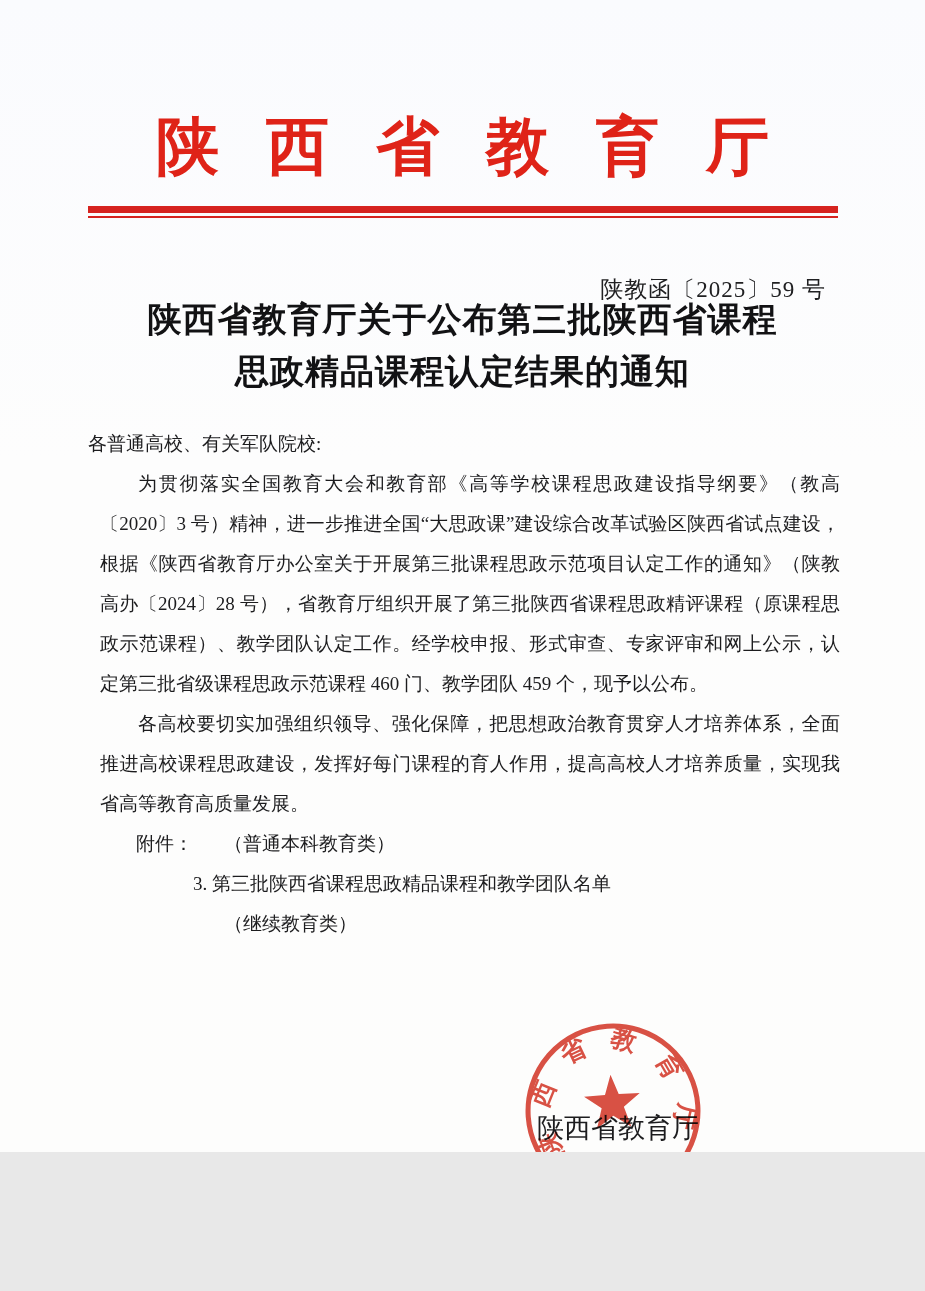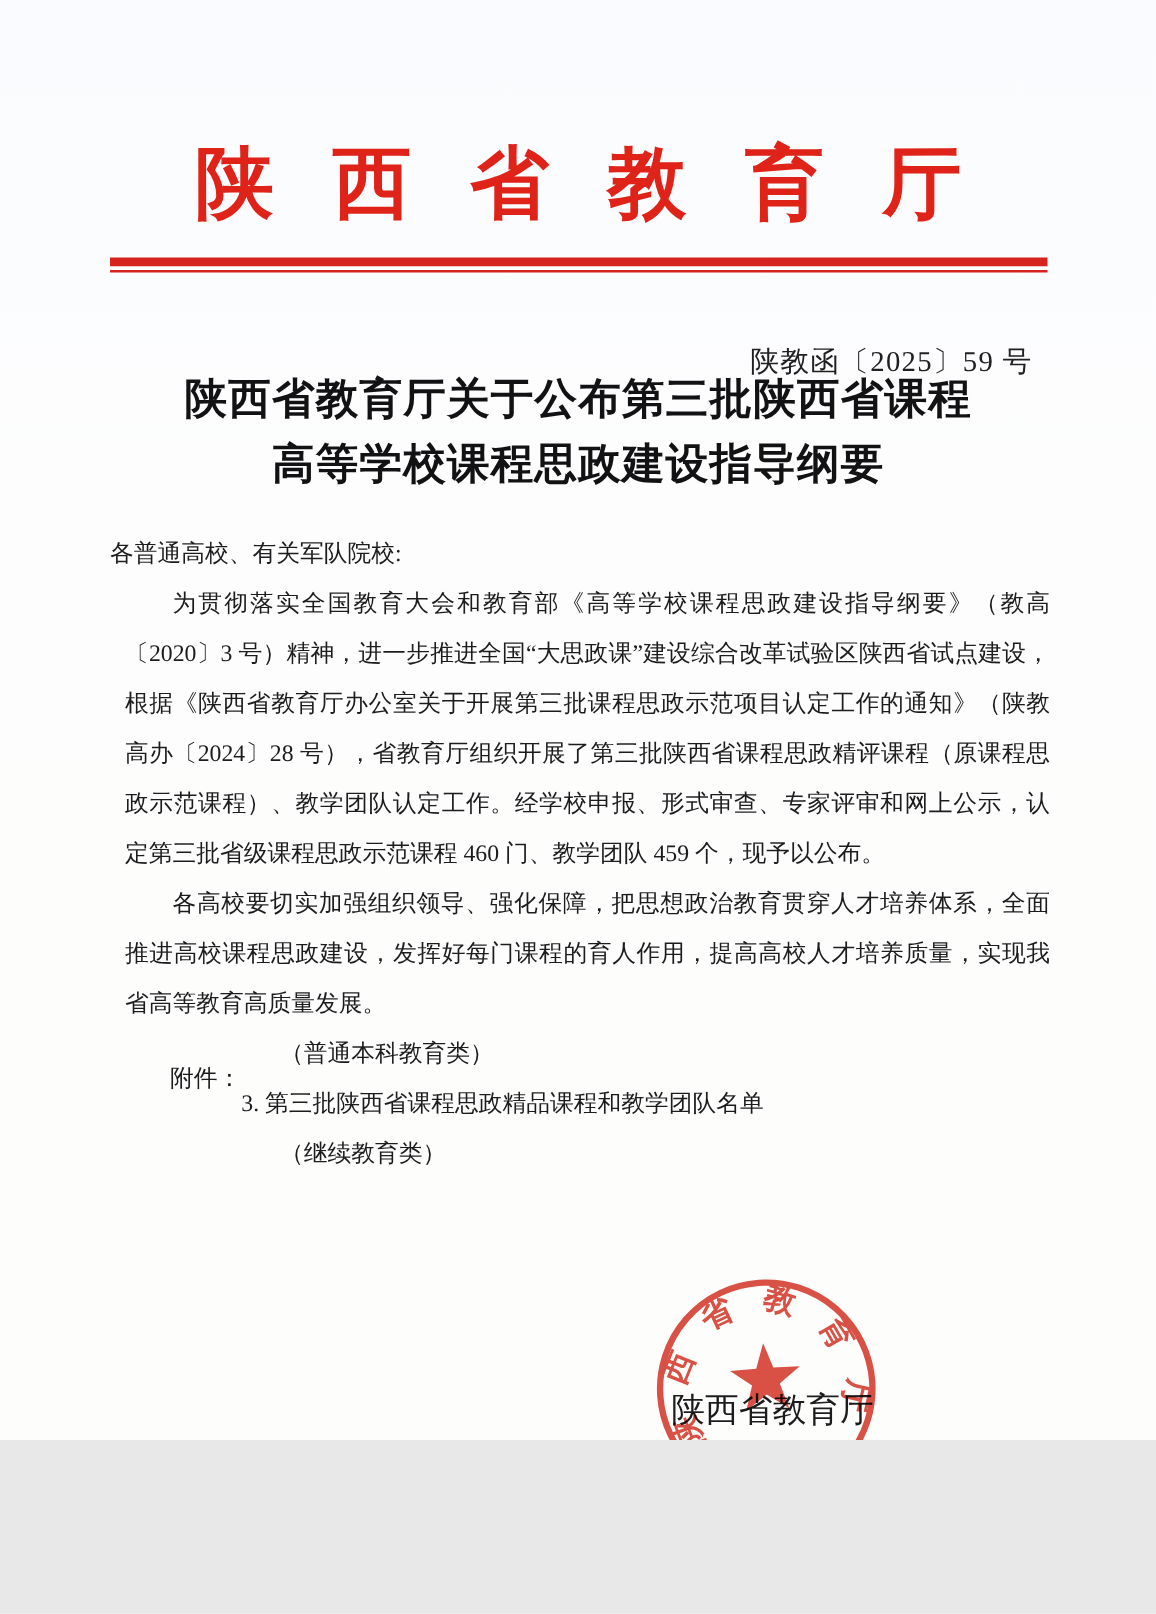--- a/index.html
+++ b/index.html
@@ -76,21 +76,21 @@
     text-align: justify;
     color: #1c1c1e;
   }
   .doc-body p.indent { text-indent: 2em; margin-left: 12px; }
 
   .attachments {
     display: flex;
     align-items: flex-start;
     padding-left: 48px;
   }
-  .att-label { flex: none; white-space: nowrap; margin-top: 20px; }
+  .att-label { flex: none; white-space: nowrap; }
   .att-items { flex: 1 1 auto; }
   .att-line1 { white-space: nowrap; }
   .att-line2 { padding-left: 31px; }
 
   
   .sign-block {
     position: absolute;
     top: 1112px;
     left: 448px;
     width: 340px;
@@ -151,21 +151,21 @@
   <div class="rule-top">
     <div class="thick"></div>
     <div class="gap"></div>
     <div class="thin"></div>
   </div>
 
   <div class="doc-number">陕教函〔2025〕59 号</div>
 
   <div class="doc-title">
     <div>陕西省教育厅关于公布第三批陕西省课程</div>
-    <div>高等学校课程思政建设指导纲要</div>
+    <div>思政精品课程认定结果的通知</div>
   </div>
 
   <div class="doc-body">
     <p>各普通高校、有关军队院校:</p>
     <p class="indent">为贯彻落实全国教育大会和教育部《高等学校课程思政建设指导纲要》（教高〔2020〕3 号）精神，进一步推进全国“大思政课”建设综合改革试验区陕西省试点建设，根据《陕西省教育厅办公室关于开展第三批课程思政示范项目认定工作的通知》（陕教高办〔2024〕28 号），省教育厅组织开展了第三批陕西省课程思政精评课程（原课程思政示范课程）、教学团队认定工作。经学校申报、形式审查、专家评审和网上公示，认定第三批省级课程思政示范课程 460 门、教学团队 459 个，现予以公布。</p>
     <p class="indent">各高校要切实加强组织领导、强化保障，把思想政治教育贯穿人才培养体系，全面推进高校课程思政建设，发挥好每门课程的育人作用，提高高校人才培养质量，实现我省高等教育高质量发展。</p>
 
     <div class="attachments">
       <span class="att-label">附件：</span>
       <div class="att-items">

